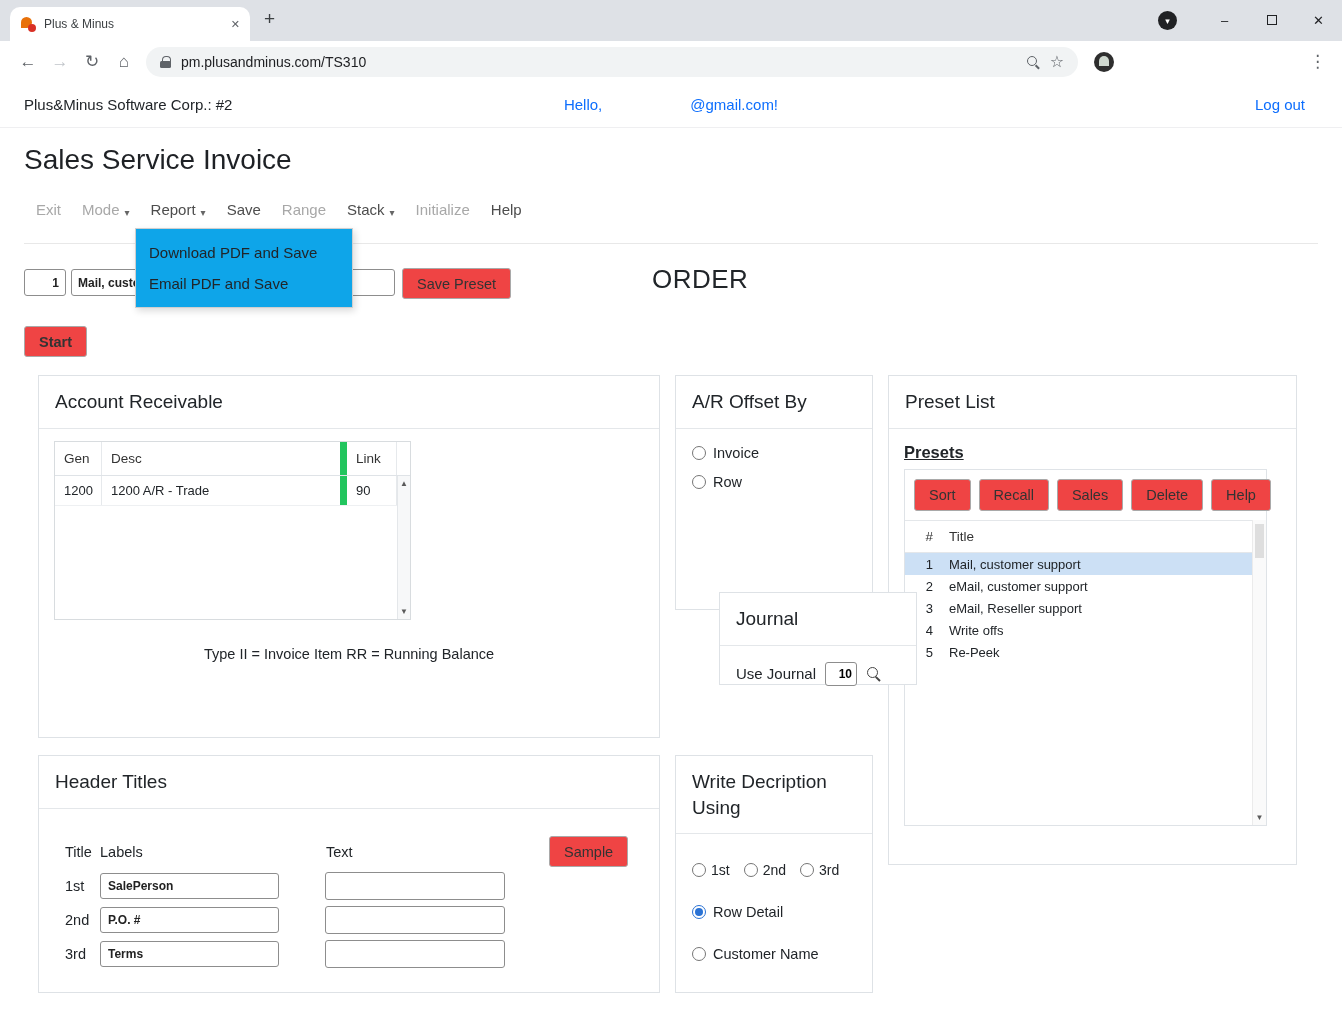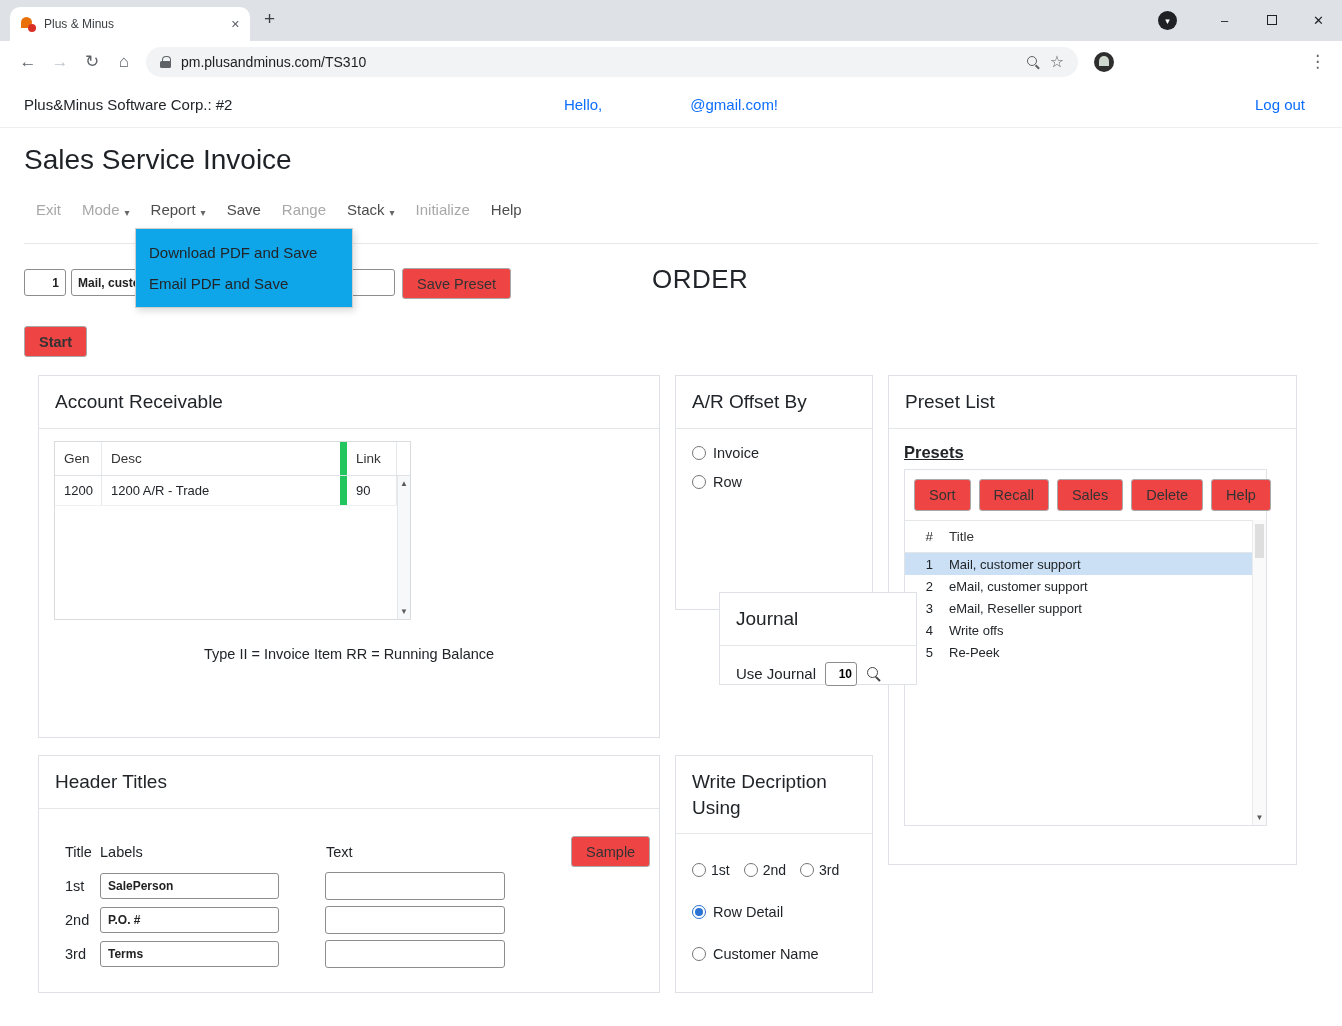--- a/index.html
+++ b/index.html
@@ -140,21 +140,21 @@
   .prow.sel{background:#cce0f5;}
   .pn{width:36px;text-align:right;padding-right:8px;flex:none;}
   .pt{padding-left:8px;white-space:nowrap;}
   .pscroll{position:absolute;right:0;top:50px;bottom:0;width:14px;background:#fafafa;border-left:1px solid #ebebeb;}
   .pthumb{position:absolute;left:2px;right:2px;top:4px;height:34px;background:#dedede;}
   .pdown{position:absolute;left:0;right:0;bottom:3px;text-align:center;font-size:8px;color:#5a5a5a;}
 
   
   .ht-lb{position:absolute;font-size:14.5px;color:#212529;}
   #ht-title{left:26px;top:88px;} #ht-labels{left:61px;top:88px;} #ht-text{left:287px;top:88px;}
-  #btn-sample{position:absolute;left:532px;top:80px;text-align:center;}
+  #btn-sample{position:absolute;left:510px;top:80px;text-align:center;}
   .htrow{position:absolute;left:26px;display:flex;align-items:center;}
   .htrow .ord{width:35px;font-size:14.5px;}
   .lab-inp{width:179px;height:26px;border:1px solid #8d8d8d;border-radius:3px;padding:0 7px;
         font-family:"Liberation Sans",sans-serif;font-size:12px;font-weight:bold;color:#222;}
   .txt-inp{width:180px;height:28px;margin-left:46px;border:1px solid #8d8d8d;border-radius:3px;}
   #htrow-1{top:116px;} #htrow-2{top:150px;} #htrow-3{top:184px;}
 
   
   .wdbody{padding:0 16px;}
   .ordrow{display:flex;gap:14px;margin-top:28px;}

